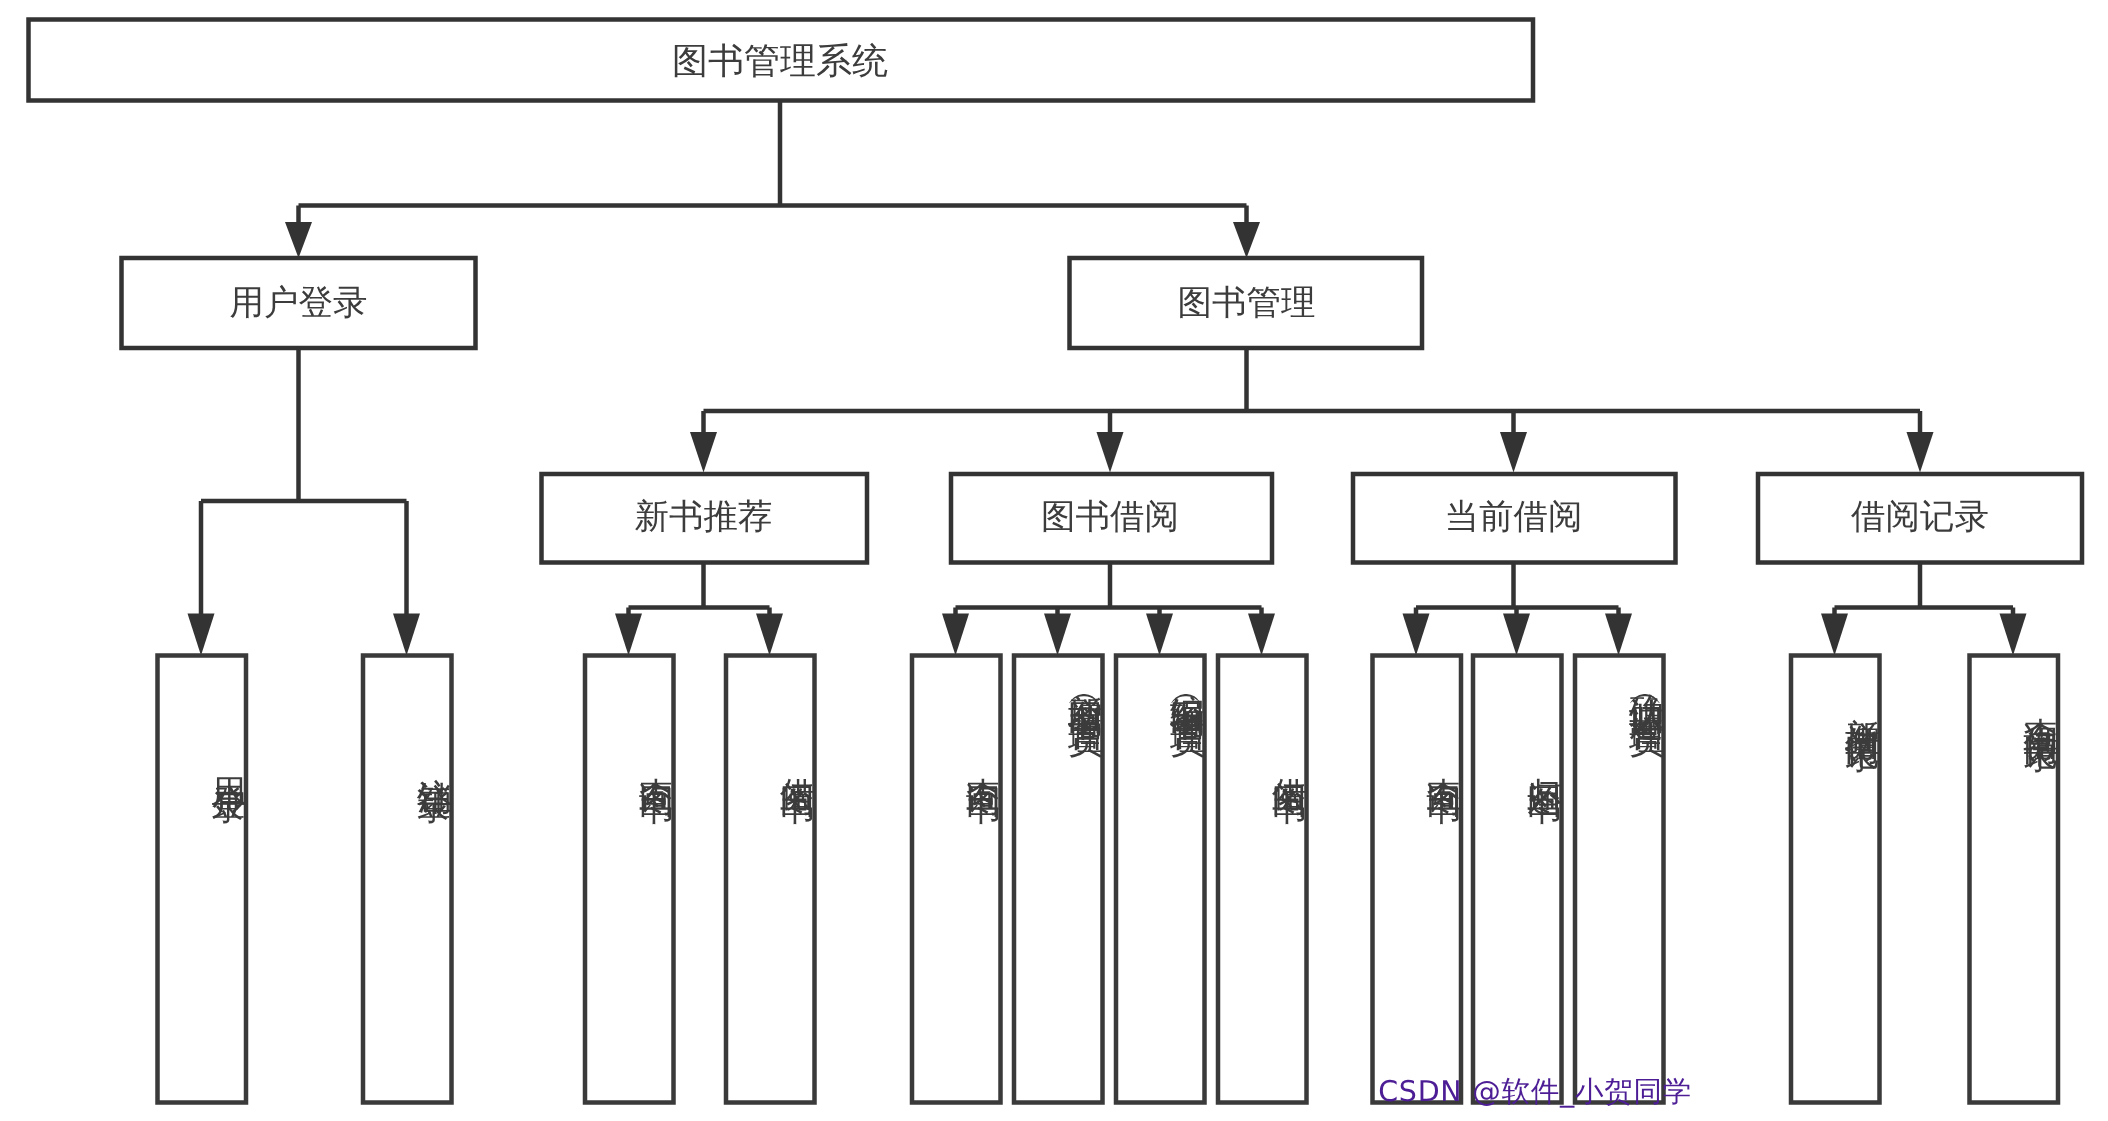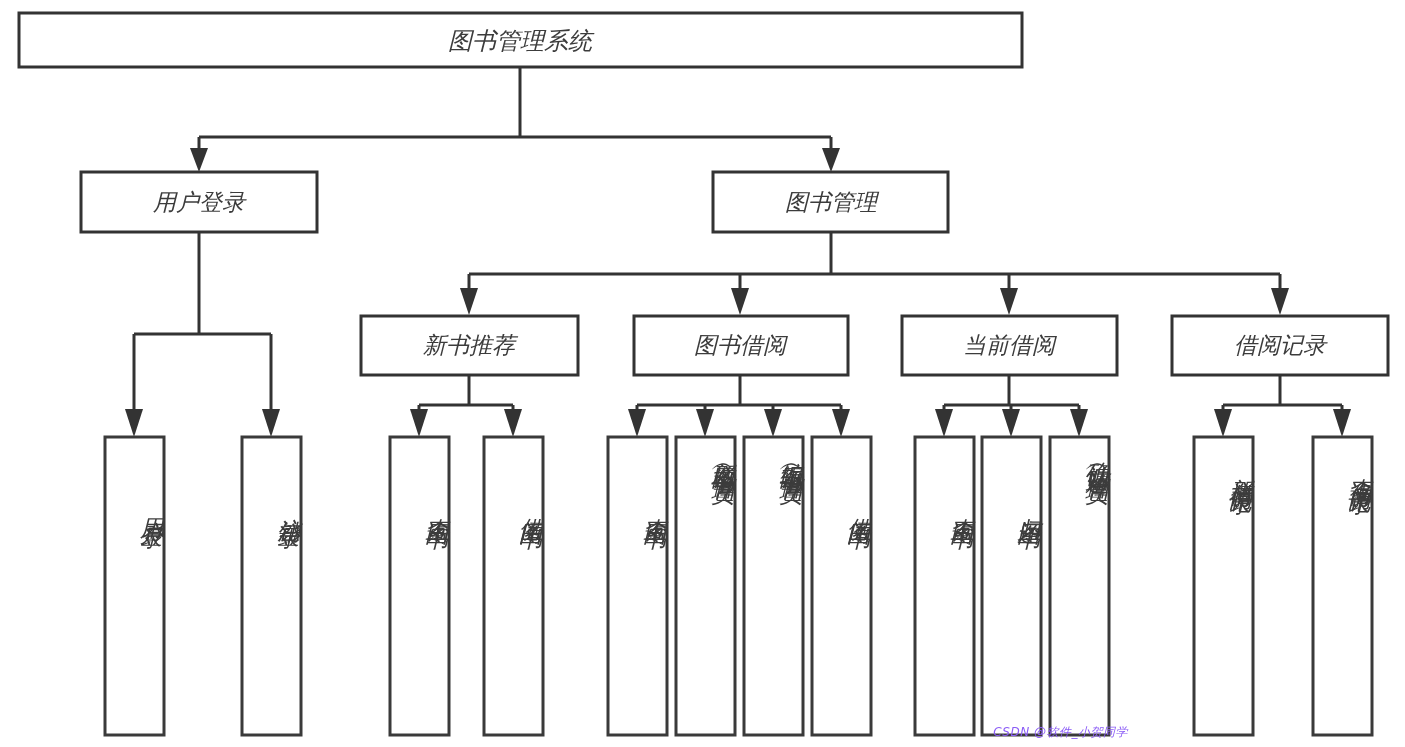--- a/index.html
+++ b/index.html
@@ -11,21 +11,20 @@
     width: 1405px;
     height: 747px;
     font-family: "DejaVu Sans", "Liberation Sans", sans-serif;
     overflow: hidden;
   }
   #diagram-root {
     position: relative;
     width: 1136px;
     height: 747px;
     background: #ffffff;
-    font-style: italic;
   }
   svg#flowchart {
     position: absolute;
     top: 0;
     left: 0;
     width: 1405px;
     height: 747px;
     display: block;
   }
   .node-box {
@@ -73,22 +72,22 @@
     letter-spacing: 3px;
     text-align: center;
     white-space: nowrap;
     pointer-events: none;
   }
   .watermark {
     position: absolute;
     right: 8px;
     bottom: 6px;
     font-family: "DejaVu Sans", "Liberation Sans", sans-serif;
-    font-size: 12px;
-    color: #8b5cf6;
+    font-size: 19px;
+    color: #4c1d95;
     letter-spacing: 0.5px;
     white-space: nowrap;
     text-align: center;
   }
 </style>
 </head>
 <body>
 
 <div id="diagram-root">
 

